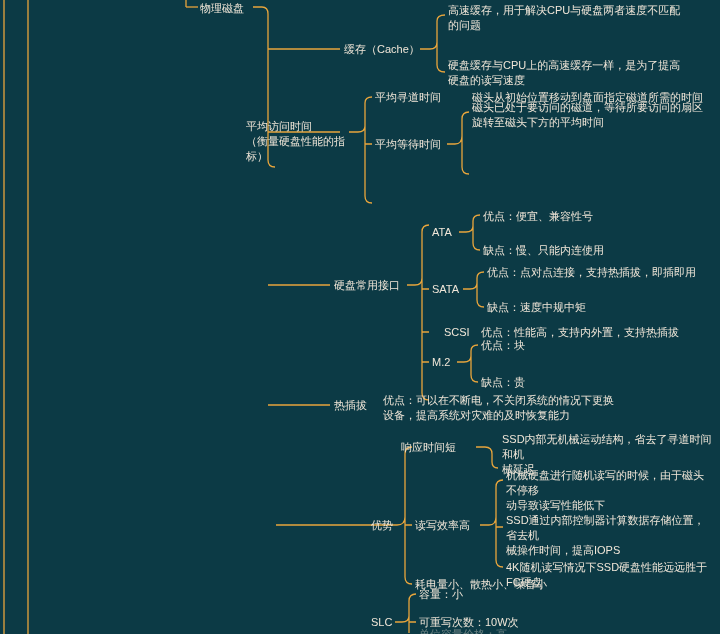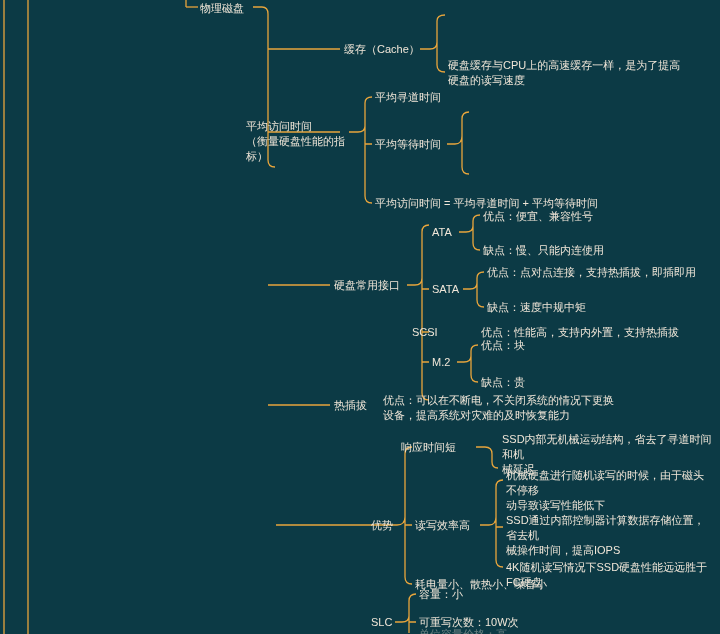--- a/index.html
+++ b/index.html
@@ -29,35 +29,39 @@
 <path d="M268,405 H330"></path>
 <path d="M276,525 H397 M397,525 Q405,525 405,517 V454 Q405,447 412,447 M405,517 V577 Q405,584 412,584 M405,525 H412"></path>
 <path d="M476,447 H485 Q492,447 492,454 V462 Q492,468 498,468"></path>
 <path d="M480,525 H489 Q496,525 496,517 V487 Q496,480 503,480 M496,517 V560 Q496,567 503,567 M496,527 H503"></path>
 <path d="M395,622 H402 Q409,622 409,616 V601 Q409,594 416,594 M409,616 V633 M409,622 H416"></path>
 </g>
 </svg>
 
 <div class="node" style="left:200px;top:1px">物理磁盘</div>
 <div class="node" style="left:344px;top:42px">缓存（Cache）</div>
+<div class="node" style="left:448px;top:3px;width:250px">高速缓存，用于解决CPU与硬盘两者速度不匹配
+的问题</div>
 <div class="node" style="left:448px;top:58px;width:250px">硬盘缓存与CPU上的高速缓存一样，是为了提高
 硬盘的读写速度</div>
 <div class="node" style="left:246px;top:119px;width:104px">平均访问时间
 （衡量硬盘性能的指标）</div>
 <div class="node" style="left:375px;top:90px">平均寻道时间</div>
+<div class="node" style="left:472px;top:90px;width:240px">磁头从初始位置移动到盘面指定磁道所需的时间</div>
 <div class="node" style="left:375px;top:137px">平均等待时间</div>
-<div class="node" style="left:375px;top:196px;width:280px">平均访问时间 = 平均寻道时间 + 平均等待时间</div>
+<div class="node" style="left:472px;top:100px;width:240px">磁头已处于要访问的磁道，等待所要访问的扇区
+旋转至磁头下方的平均时间</div>
 <div class="node" style="left:334px;top:278px">硬盘常用接口</div>
 <div class="node" style="left:432px;top:225px">ATA</div>
 <div class="node" style="left:483px;top:209px">优点：便宜、兼容性号</div>
 <div class="node" style="left:483px;top:243px">缺点：慢、只能内连使用</div>
 <div class="node" style="left:432px;top:282px">SATA</div>
 <div class="node" style="left:487px;top:265px">优点：点对点连接，支持热插拔，即插即用</div>
 <div class="node" style="left:487px;top:300px">缺点：速度中规中矩</div>
-<div class="node" style="left:412px;top:325px">SCSI</div>
+<div class="node" style="left:444px;top:325px">SCSI</div>
 <div class="node" style="left:481px;top:325px">优点：性能高，支持内外置，支持热插拔</div>
 <div class="node" style="left:432px;top:355px">M.2</div>
 <div class="node" style="left:481px;top:338px">优点：块</div>
 <div class="node" style="left:481px;top:375px">缺点：贵</div>
 <div class="node" style="left:334px;top:398px">热插拔</div>
 <div class="node" style="left:383px;top:393px;width:260px">优点：可以在不断电，不关闭系统的情况下更换
 设备，提高系统对灾难的及时恢复能力</div>
 <div class="node" style="left:371px;top:518px">优势</div>
 <div class="node" style="left:401px;top:440px">响应时间短</div>
 <div class="node" style="left:502px;top:432px;width:210px">SSD内部无机械运动结构，省去了寻道时间和机

